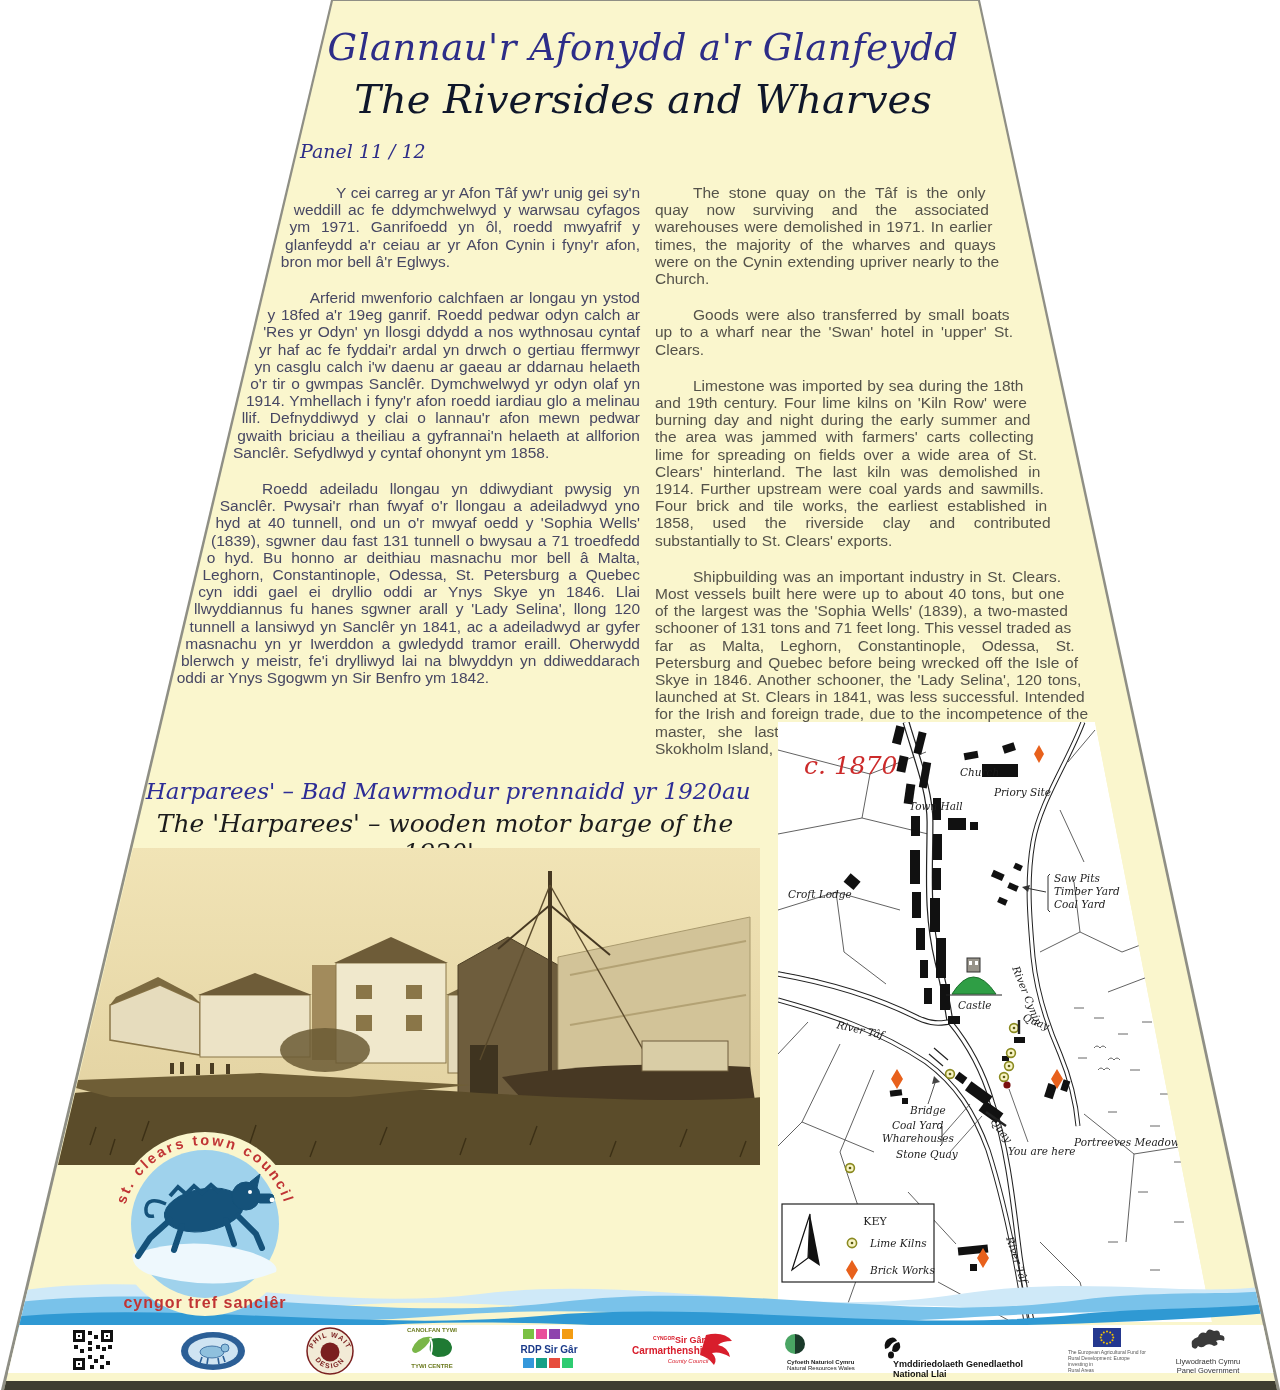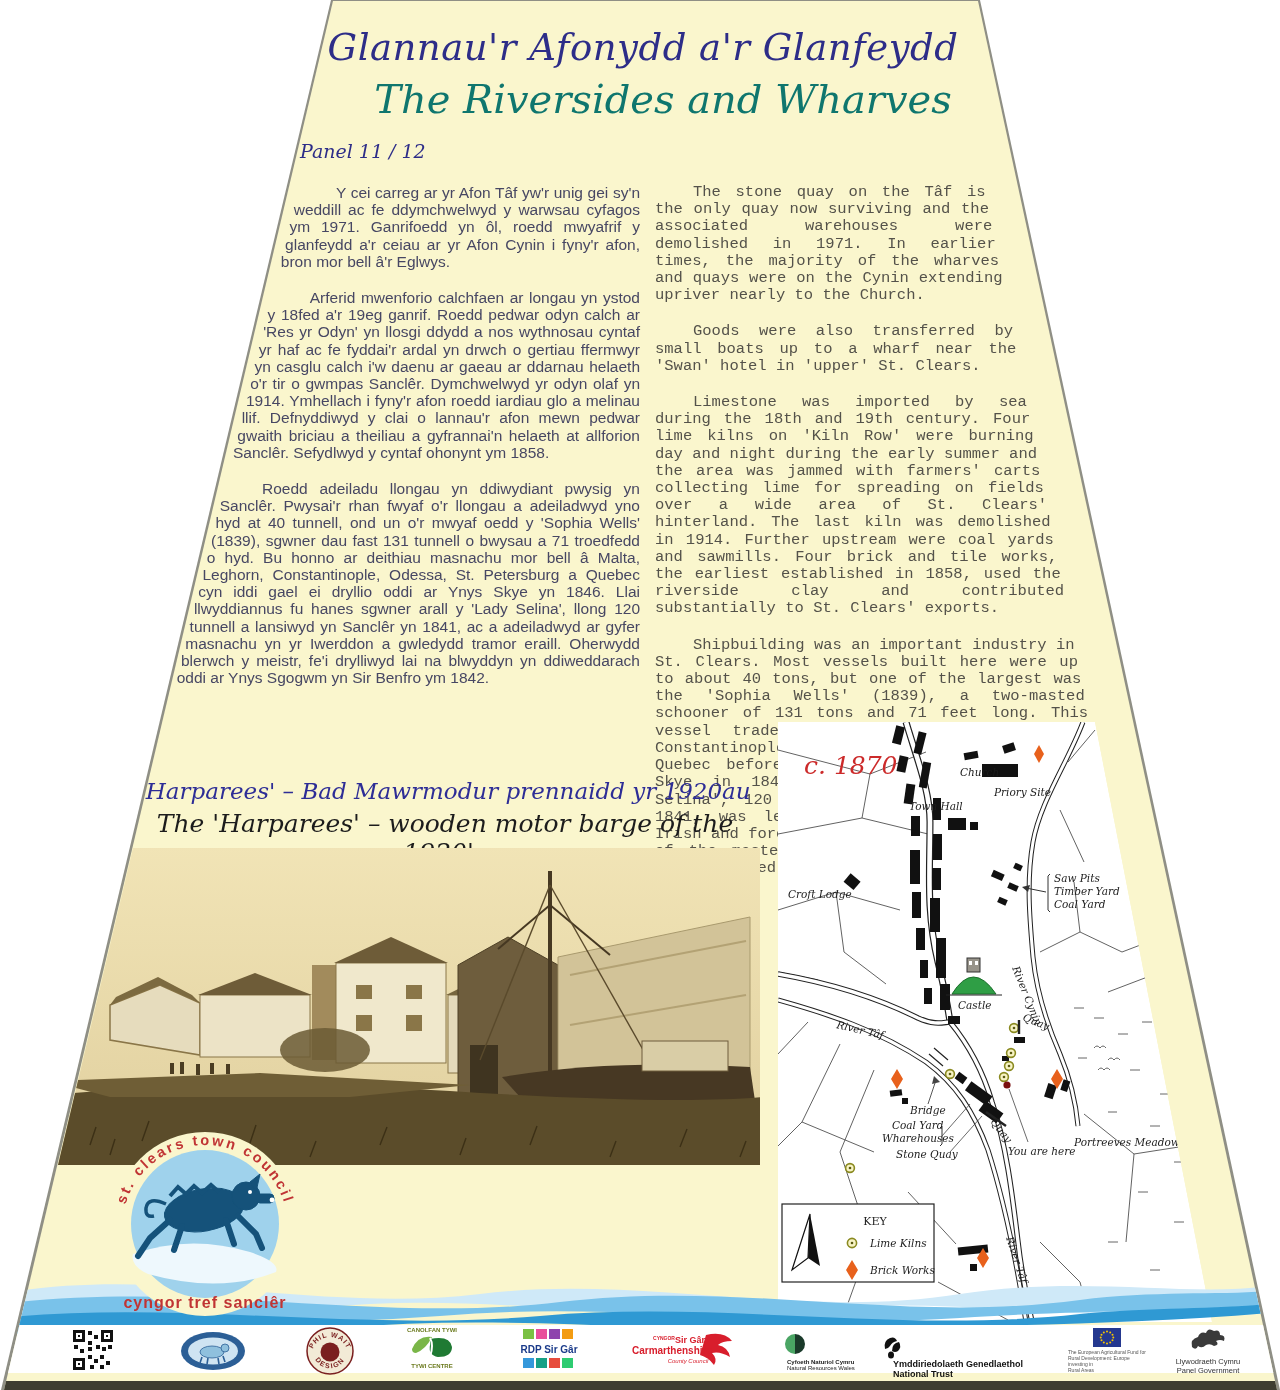--- a/index.html
+++ b/index.html
@@ -4,30 +4,30 @@
 <style>
   html,body{margin:0;padding:0;background:#ffffff;}
   body{width:1280px;height:1390px;position:relative;overflow:hidden;
        font-family:"Liberation Sans",sans-serif;}
   .panel-border{position:absolute;inset:0;background:#8f8f85;
        clip-path:polygon(331px 0,980px 0,1280px 1390px,1px 1390px);}
   .panel{position:absolute;inset:0;background:#faf6cd;
        clip-path:polygon(333px 1px,978px 1px,1277px 1390px,4px 1390px);}
   .t1{position:absolute;left:288px;top:26px;width:710px;text-align:center;
       font:italic 37px "DejaVu Serif",serif;color:#2d2d88;letter-spacing:.5px;}
-  .t2{position:absolute;left:308px;top:76px;width:710px;text-align:center;
-      font:italic 40px "DejaVu Serif",serif;color:#0f766e;}
+  .t2{position:absolute;left:288px;top:76px;width:710px;text-align:center;
+      font:italic 40px "DejaVu Serif",serif;color:#0f172a;}
   .pn{position:absolute;left:300px;top:140px;width:710px;
       font:italic 19px "DejaVu Serif",serif;color:#2d2d88;}
   .col{position:absolute;text-align:justify;font-size:15.5px;line-height:17.2px;}
   .col p{margin:8px 0 19px 0;text-indent:38px;}
   .welsh{left:150px;top:176px;width:490px;color:#474763;}
   .welsh::before{content:"";float:left;width:150px;height:600px;
       shape-outside:polygon(0 0,150px 0,0 600px);}
-  .english{left:655px;top:176px;width:447px;color:#54524a;font-family:Liberation Mono, monospace;}
+  .english{left:655px;top:176px;width:447px;color:#54524a;}
   .english::before{content:"";float:right;width:118px;height:600px;
       shape-outside:polygon(0 0,118px 0,118px 600px);}
   .cap1{position:absolute;left:120px;top:778px;width:650px;text-align:center;
       font:italic 23px "DejaVu Serif",serif;color:#2d2d96;}
   .cap2{position:absolute;left:120px;top:809px;width:650px;text-align:center;
       font:italic 25px "DejaVu Serif",serif;color:#1c1c1c;}
   svg{position:absolute;display:block;}
   #photo{left:50px;top:845px;}
   #badge{left:100px;top:1126px;}
   #map{left:778px;top:722px;}
@@ -438,21 +438,21 @@
     </div>
 
     <div class="logo" style="left:882px;top:10px;width:160px">
       <svg width="20" height="24" viewBox="0 0 20 24" style="position:static;display:inline-block;vertical-align:middle">
         <path d="M3 14 Q1 6 8 3 Q13 1 15 6 Q10 7 8 11 Q6 14 3 14 Z" fill="#111"></path>
         <path d="M10 16 Q10 8 17 7 Q20 12 16 16 Q13 18 10 16 Z" fill="#111"></path>
         <ellipse cx="9" cy="20" rx="3" ry="3.6" fill="#111"></ellipse>
       </svg>
       <div style="display:inline-block;vertical-align:middle;margin-left:11px">
         <div class="tinytxt" style="font-size:9px;color:#111;font-weight:bold">Ymddiriedolaeth Genedlaethol</div>
-        <div class="tinytxt" style="font-size:9px;color:#111;font-weight:bold">National Trust</div>
+        <div class="tinytxt" style="font-size:9px;color:#111;font-weight:bold">National Llai</div>
       </div>
     </div>
 
     <div class="logo" style="left:1068px;top:3px;width:78px;text-align:left">
       <svg width="28" height="19" viewBox="0 0 28 19" style="position:static;display:block;margin:0 auto">
         <rect width="28" height="19" fill="#24388f"></rect>
         <g fill="#f7c600">
           <circle cx="14" cy="3.5" r="1"></circle>
             <circle cx="17.2" cy="4.4" r="1"></circle>
             <circle cx="19.5" cy="6.8" r="1"></circle>

